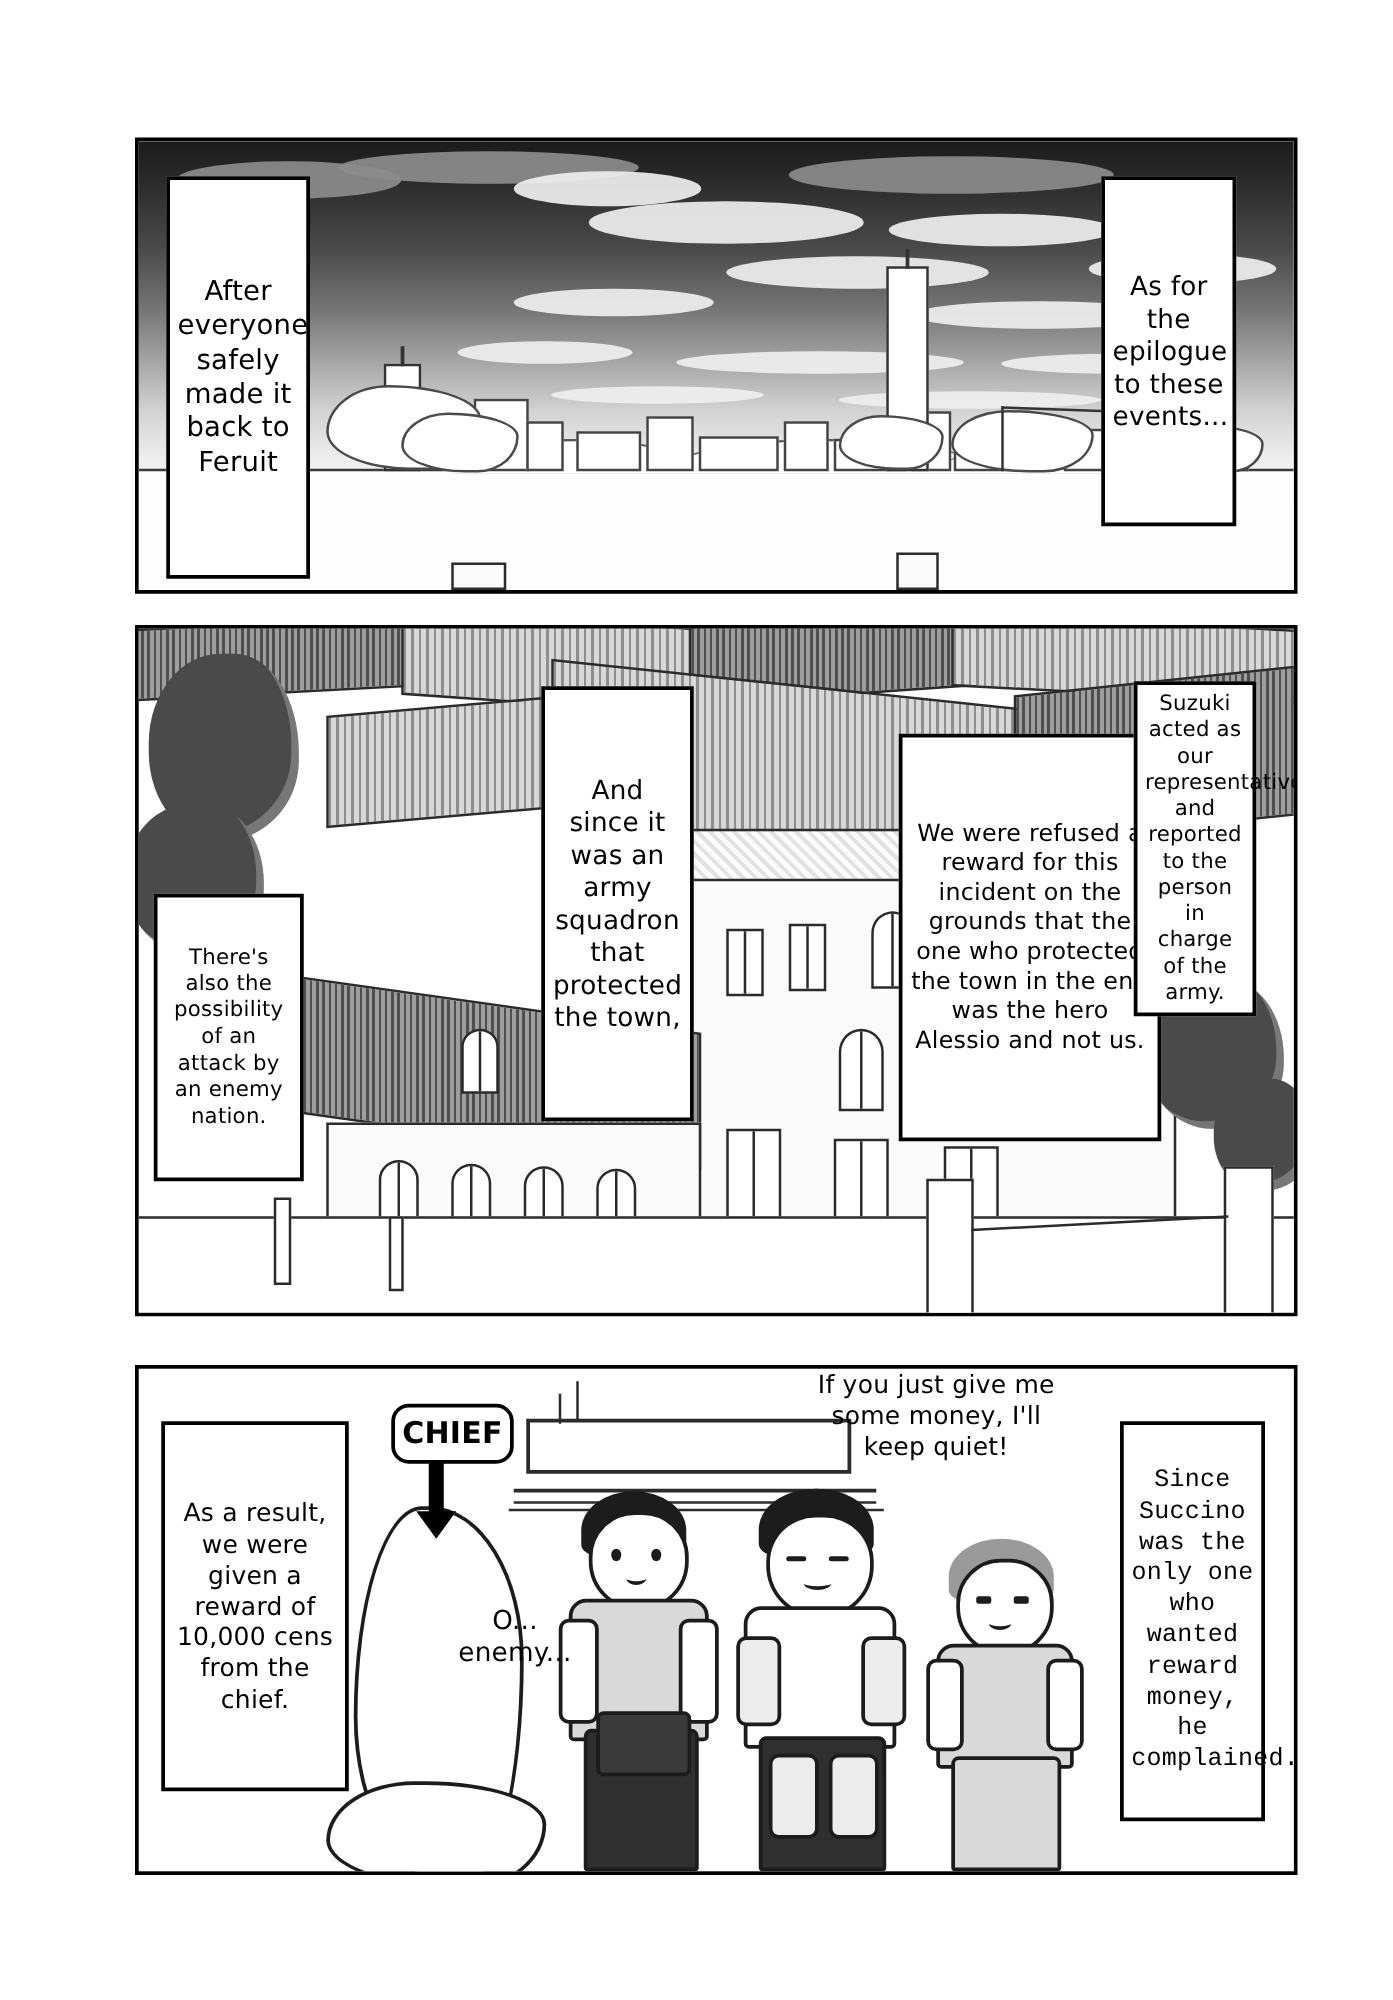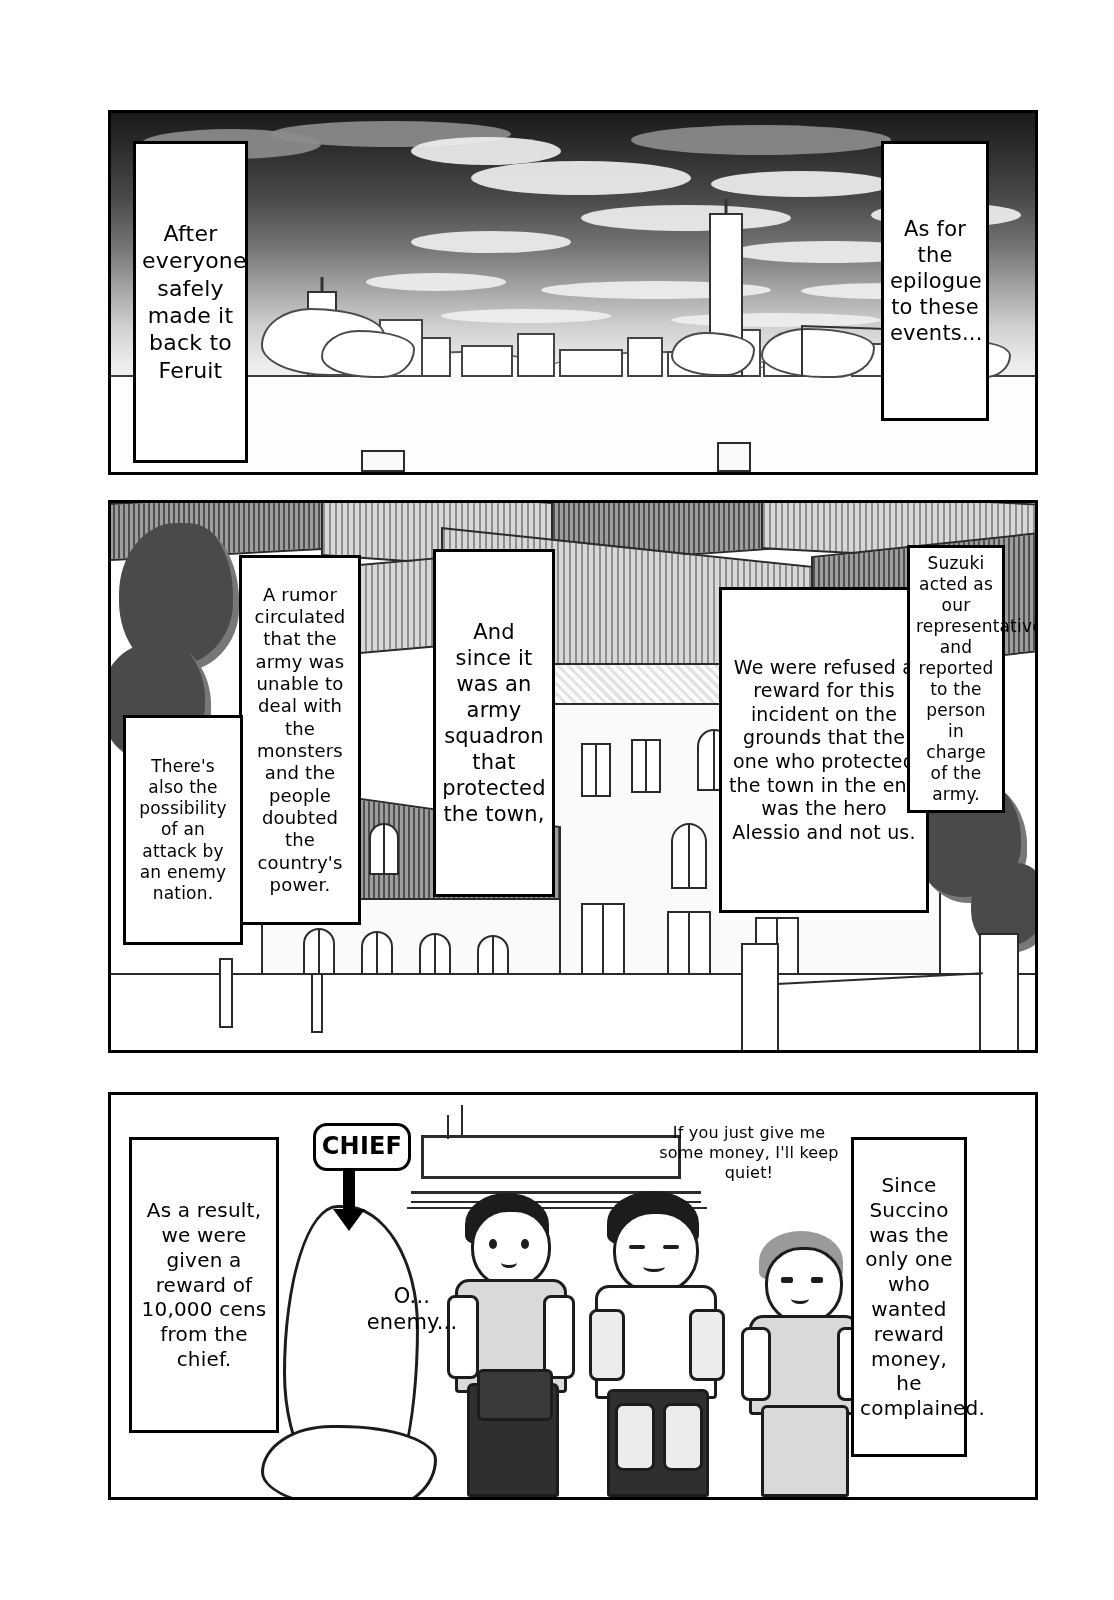--- a/index.html
+++ b/index.html
@@ -397,23 +397,20 @@
     <div class="tree" style="left:806px; top:280px; width:110px; height:120px;"></div>
     <div class="tree" style="left:860px; top:360px; width:80px; height:90px;"></div>
 
     <div class="road" style="left:0; top:470px; width:930px; height:80px;"></div>
     <div class="post" style="left:630px; top:440px; width:38px; height:110px;"></div>
     <div class="post" style="left:868px; top:430px; width:40px; height:120px;"></div>
     <div class="wire" style="left:666px; top:480px; width:206px; transform:rotate(-3deg); background:#2b2b2b;"></div>
     <div class="post" style="left:108px; top:455px; width:14px; height:70px;"></div>
     <div class="post" style="left:200px; top:470px; width:12px; height:60px;"></div>
 
-    <div class="cap hand" style="left:128px; top:52px; width:122px; height:370px; font-size:18px;">
-      <span>A rumor circulated that the army was unable to deal with the monsters and the people doubted the country's power.</span>
-    </div>
 
     <div class="cap hand" style="left:12px; top:212px; width:120px; height:230px; font-size:17px;">
       <span>There's also the possibility of an attack by an enemy nation.</span>
     </div>
 
     <div class="cap hand" style="left:322px; top:46px; width:122px; height:348px; font-size:21px;">
       <span>And since it was an army squadron that protected the town,</span>
     </div>
 
     <div class="cap hand" style="left:608px; top:84px; width:210px; height:326px; font-size:19px;">
@@ -477,30 +474,30 @@
       <div class="legs" style="left:20px; top:174px; width:82px; height:86px; background:#d9d9d9;"></div>
     </div>
 
     <div class="bubble hand" style="left:202px; top:28px; width:98px; height:48px; font-size:24px; font-weight:bold;">
       <span>CHIEF</span>
     </div>
     <svg class="arrow" width="44" height="64" style="left:218px; top:74px;">
       <path d="M14 0 L14 40 L4 40 L20 62 L36 40 L26 40 L26 0 Z" fill="#000"></path>
     </svg>
 
-    <div class="freetext hand" style="left:538px; top:28px; width:200px; font-size:16px;">
+    <div class="freetext hand" style="left:538px; top:0; width:200px; font-size:20px;">
       <span>If you just give me some money, I'll keep quiet!</span>
     </div>
 
     <div class="freetext hand" style="left:246px; top:188px; width:110px; font-size:21px;">
       <span>O... enemy...</span>
     </div>
 
     <div class="cap hand" style="left:18px; top:42px; width:150px; height:296px; font-size:20px;text-align:center;">
       <span>As a result, we were given a reward of 10,000 cens from the chief.</span>
     </div>
 
-    <div class="cap hand" style="left:740px; top:42px; width:116px; height:320px; font-size:20px;">
+    <div class="cap hand" style="left:785px; top:42px; width:116px; height:320px; font-size:20px;font-family:Liberation Mono, monospace;">
       <span>Since Succino was the only one who wanted reward money, he complained.</span>
     </div>
   </div>
 
 </div>
 
 </body></html>

